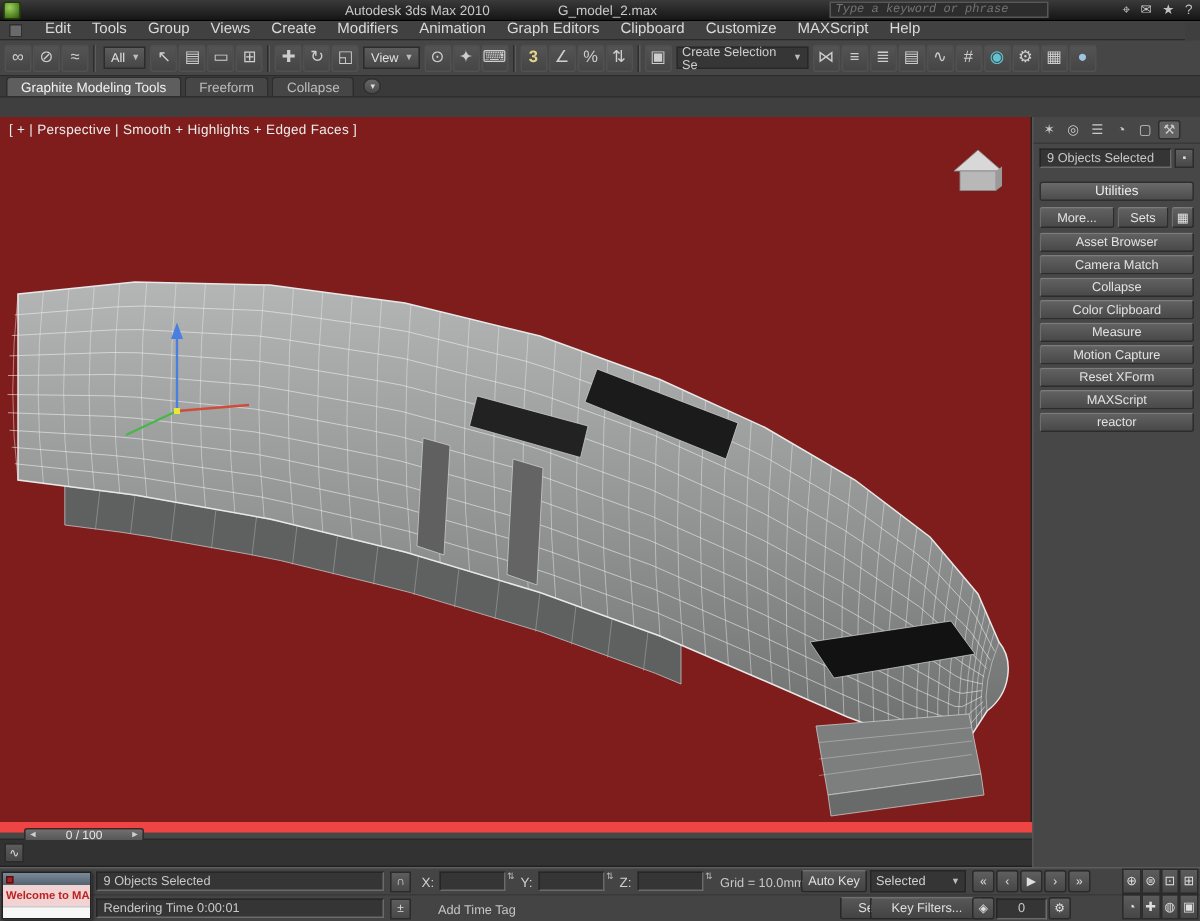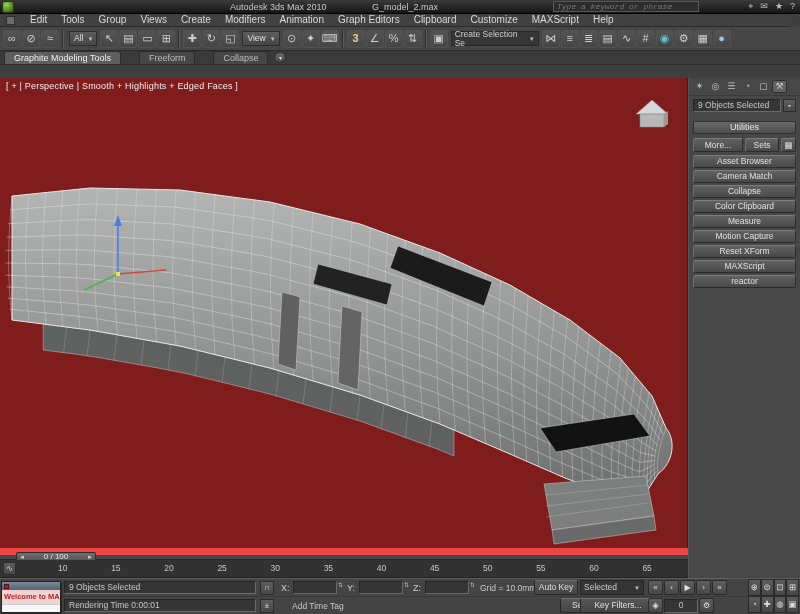--- a/index.html
+++ b/index.html
@@ -40,21 +40,21 @@
   .dd-arrow{font-size:6px;margin-left:4px;color:#bdbdbd}
   .tb-combo{width:88px;height:15px;background:#363636;border:1px solid #282828;font-size:8.5px;
             display:flex;align-items:center;justify-content:space-between;padding:0 3px;color:#cfcfcf;margin:0 2px}
   #toolbar [data-name="material-editor-icon"]{color:#5ec4d4}
   #toolbar [data-name="snaps-toggle-icon"]{color:#e6d38a;font-weight:bold}
   #toolbar [data-name="render-production-icon"]{color:#9fc4e0}
 
   
   #ribbon-tabs{position:absolute;left:0;top:51px;width:800px;height:14px;background:#3a3a3a;
                border-bottom:1px solid #2e2e2e;display:flex;align-items:flex-end;padding-left:4px}
-  #rtabs{display:flex;align-items:flex-start;gap:18px}
+  #rtabs{display:flex;align-items:flex-start;gap:2px}
   .rtab{font-size:9px;color:#bdbdbd;padding:2px 9px 1px;background:#464646;border:1px solid #2d2d2d;
         border-bottom:none;border-radius:3px 3px 0 0;white-space:nowrap}
   [data-name="ribbon-tab-graphite-modeling-tools"]{background:#5e5e5e;color:#f2f2f2}
   .ribbon-collapse{width:12px;height:11px;border-radius:6px;background:linear-gradient(#666,#4a4a4a);
         border:1px solid #303030;font-size:6px;color:#ddd;display:inline-flex;align-items:center;
         justify-content:center;margin:0 0 1px 6px}
   #paneltab-row{position:absolute;left:0;top:65px;width:800px;height:13px;background:#3a3a3a;
                 border-bottom:1px solid #2c2c2c;display:flex;align-items:flex-end;padding-left:2px}
   .ptab{font-size:8.5px;color:#d8d8d8;background:#4f4f4f;padding:2px 8px 1px;border:1px solid #2d2d2d;
         border-bottom:none;border-radius:3px 3px 0 0}
@@ -412,35 +412,20 @@
   <div id="timeslider" data-name="time-slider-track">
     <div id="ts-handle" data-name="time-slider-handle">
       <span class="ts-arrow" data-name="previous-frame-arrow-icon">◄</span>
       <span id="ts-value" data-name="time-slider-value">0 / 100</span>
       <span class="ts-arrow" data-name="next-frame-arrow-icon">►</span>
     </div>
   </div>
 
   <div id="trackbar" data-name="track-bar">
     <span id="tb-curve-btn" data-name="mini-curve-editor-icon">∿</span>
-    <div id="trackbar-ticks" data-name="frame-ruler">
-
-    <span class="tick" data-name="frame-tick-label">10</span>
-        <span class="tick" data-name="frame-tick-label">15</span>
-        <span class="tick" data-name="frame-tick-label">20</span>
-        <span class="tick" data-name="frame-tick-label">25</span>
-        <span class="tick" data-name="frame-tick-label">30</span>
-        <span class="tick" data-name="frame-tick-label">35</span>
-        <span class="tick" data-name="frame-tick-label">40</span>
-        <span class="tick" data-name="frame-tick-label">45</span>
-        <span class="tick" data-name="frame-tick-label">50</span>
-        <span class="tick" data-name="frame-tick-label">55</span>
-        <span class="tick" data-name="frame-tick-label">60</span>
-        <span class="tick" data-name="frame-tick-label">65</span>
-      </div>
   </div>
 
   <div id="status1" data-name="status-bar-row-1">
     <div class="sunken" id="st-selinfo" data-name="status-selection-field">9 Objects Selected</div>
     <span class="sq-btn" id="st-lock" data-name="selection-lock-icon">∩</span>
     <span class="coord-label" id="lx" data-name="x-label">X:</span>
     <span class="coord-field sunken" id="fx" data-name="x-coordinate-field"></span>
     <span class="spin" id="sx" data-name="x-spinner">⇅</span>
     <span class="coord-label" id="ly" data-name="y-label">Y:</span>
     <span class="coord-field sunken" id="fy" data-name="y-coordinate-field"></span>

